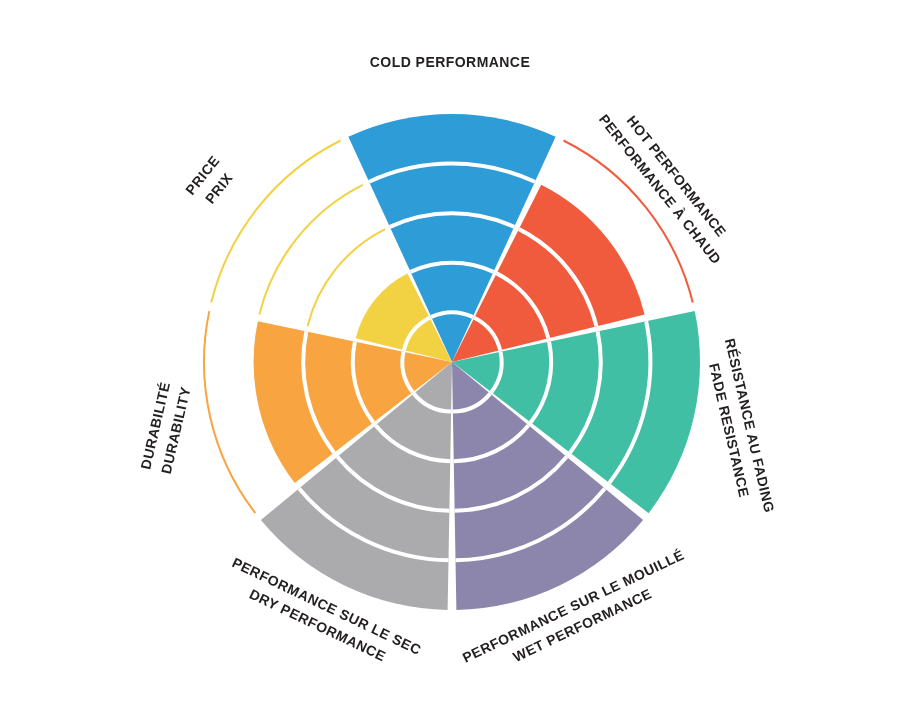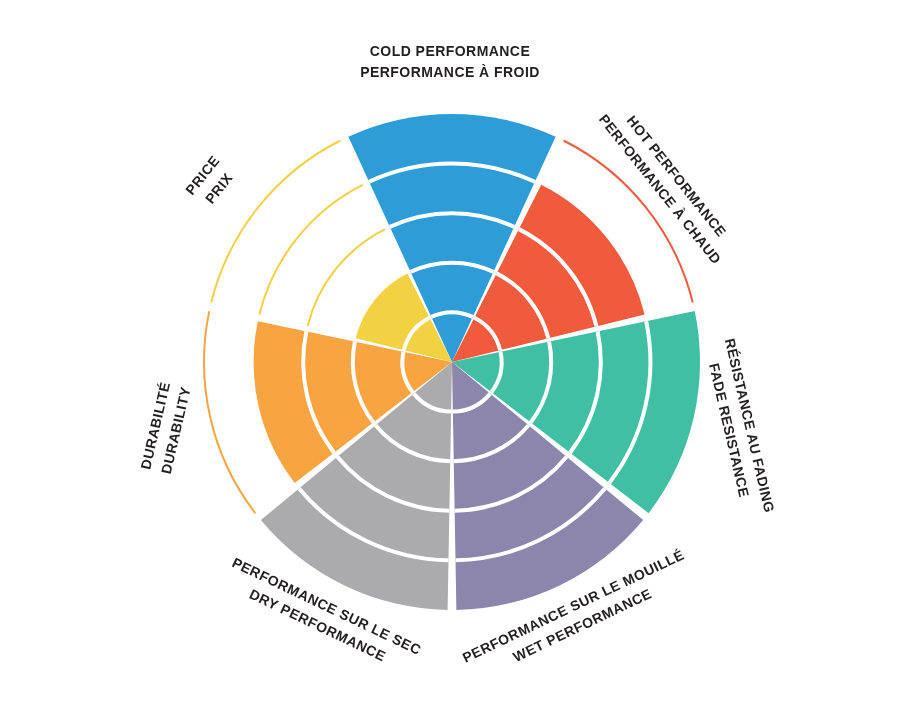--- a/index.html
+++ b/index.html
@@ -60,21 +60,20 @@
       <path d="M 255.40 513.17 A 248 248 0 0 1 209.28 311.10" fill="none" stroke="#F8A541" stroke-width="2"></path>
       <path d="M 452 362 L 355.69 338.22 A 99.2 99.2 0 0 1 407.38 273.40 Z" fill="#F2D143"></path>
       <path d="M 403.85 350.11 A 49.6 49.6 0 0 1 429.69 317.70" fill="none" stroke="#FFFFFF" stroke-width="4"></path>
       <path d="M 307.54 326.33 A 148.8 148.8 0 0 1 385.08 229.10" fill="none" stroke="#F2D143" stroke-width="2"></path>
       <path d="M 259.39 314.43 A 198.4 198.4 0 0 1 362.77 184.80" fill="none" stroke="#F2D143" stroke-width="2"></path>
       <path d="M 211.23 302.54 A 248 248 0 0 1 340.46 140.50" fill="none" stroke="#F2D143" stroke-width="2"></path>
     </svg>
   <div id="labels">
       <div class="sector-label" style="left: 450px; top: 62px; transform: translate(-50%, -50%) rotate(0deg);">
         <div>COLD PERFORMANCE</div>
-        <div>PERFORMANCE À FROID</div>
       </div>
       <div class="sector-label" style="left: 668px; top: 183px; transform: translate(-50%, -50%) rotate(51.5deg);">
         <div>HOT PERFORMANCE</div>
         <div>PERFORMANCE À CHAUD</div>
       </div>
       <div class="sector-label" style="left: 739px; top: 428px; transform: translate(-50%, -50%) rotate(77deg);">
         <div>RÉSISTANCE AU FADING</div>
         <div>FADE RESISTANCE</div>
       </div>
       <div class="sector-label" style="left: 578px; top: 616px; transform: translate(-50%, -50%) rotate(-25.5deg);">

